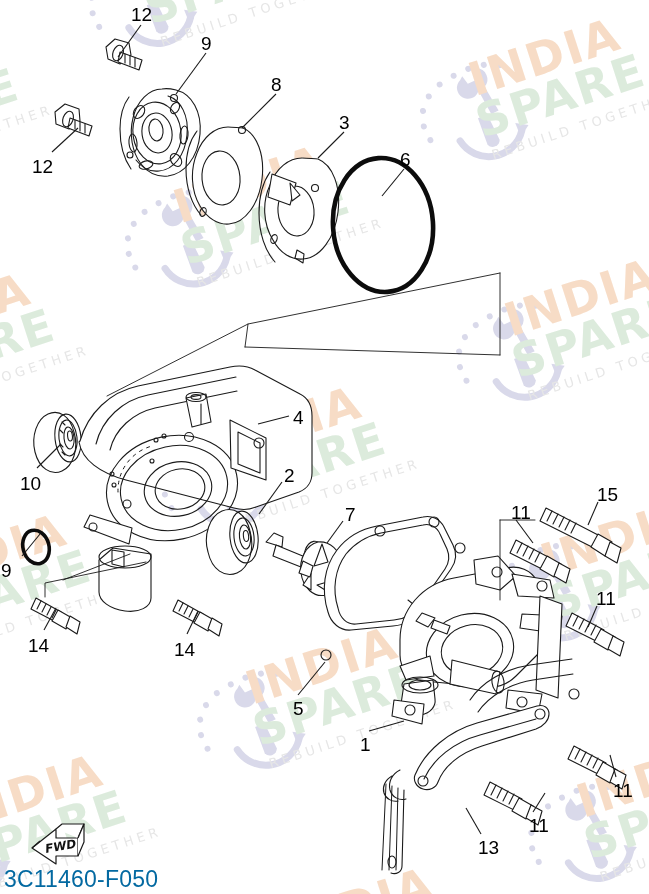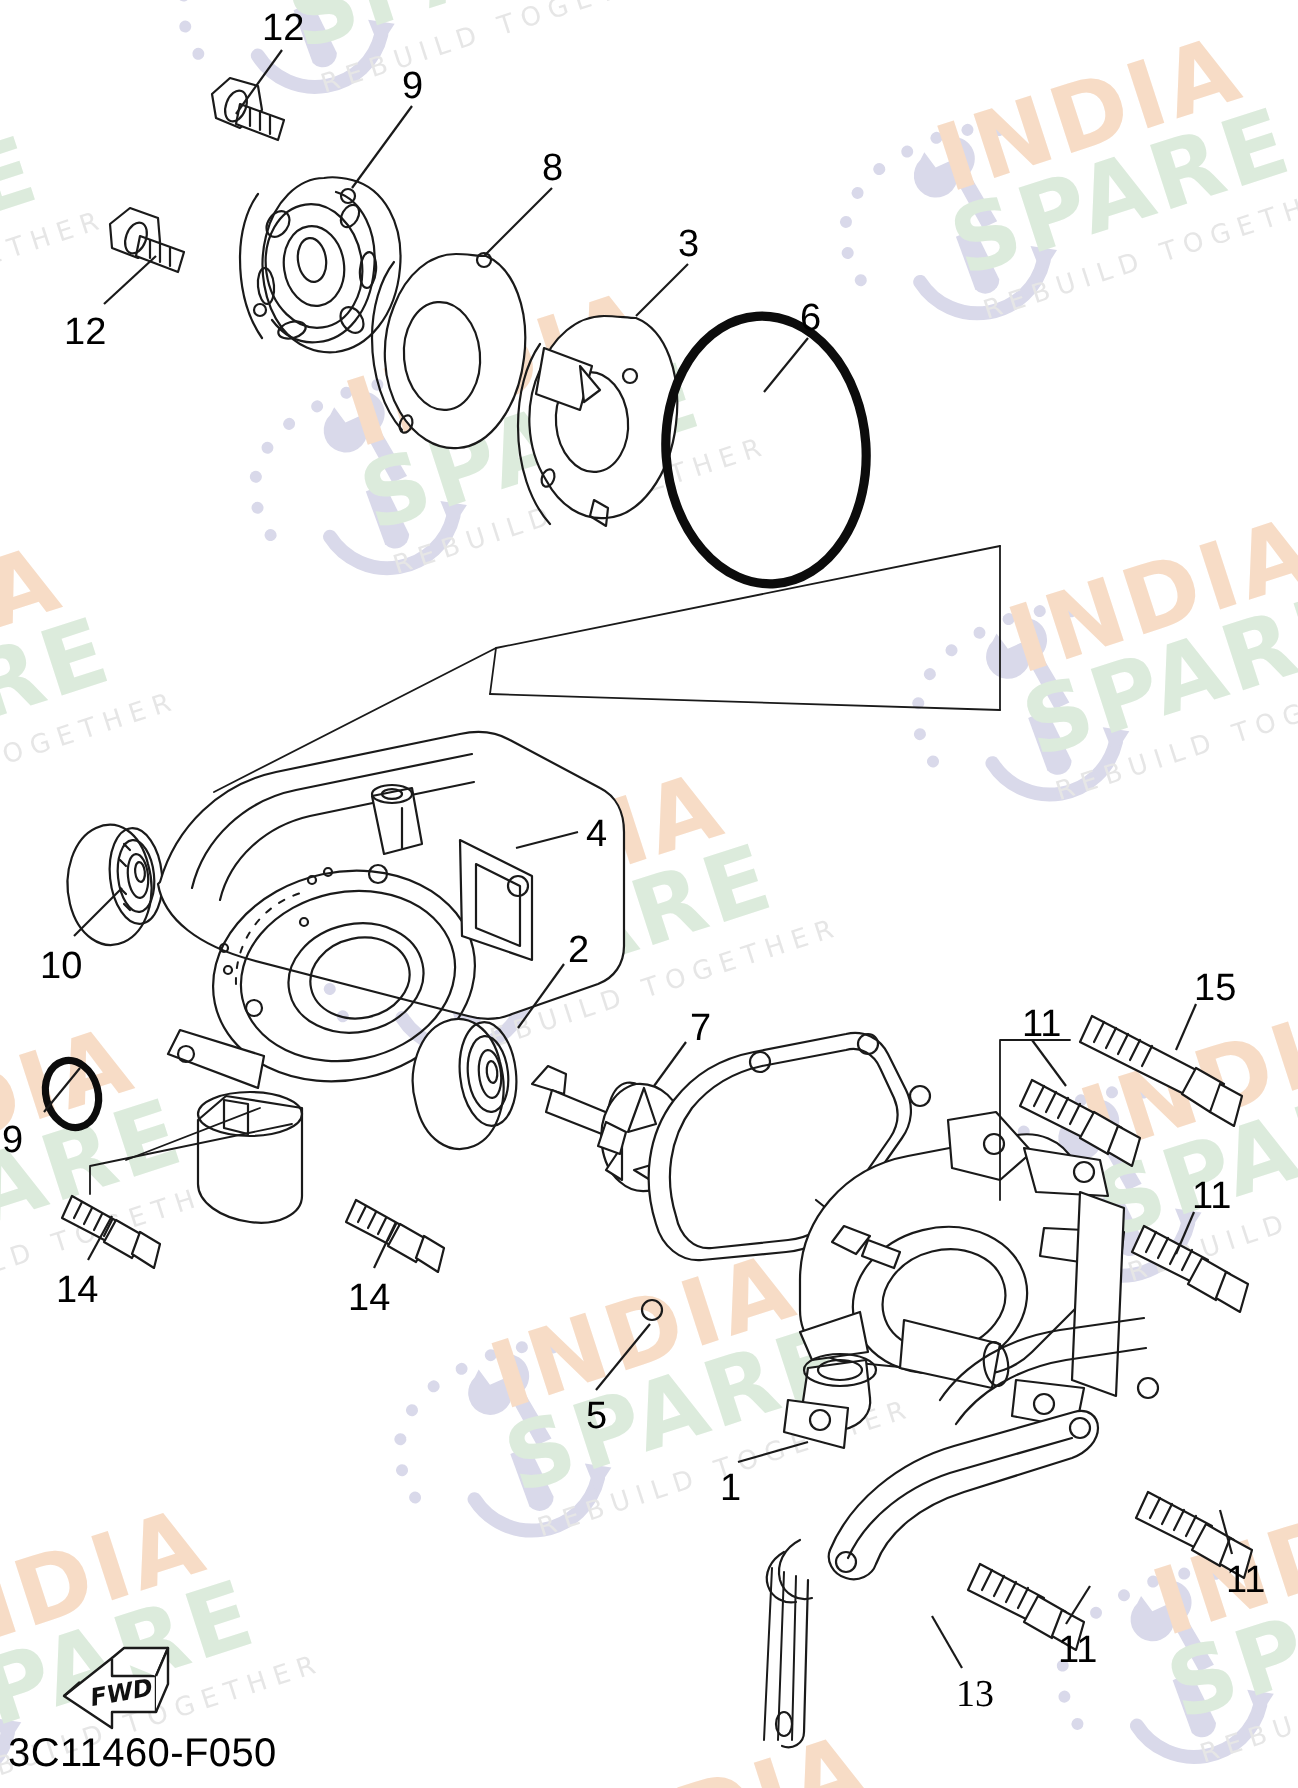--- a/index.html
+++ b/index.html
@@ -6,21 +6,21 @@
   body{width:649px;height:894px;position:relative;overflow:hidden;
        font-family:"Liberation Sans",sans-serif;}
   #stage{position:absolute;inset:0;width:649px;height:894px;}
   .layer{position:absolute;inset:0;width:649px;height:886px;}
   #wm{z-index:1;}
   #art{z-index:2;}
   #labels{z-index:3;}
   .cal{position:absolute;font-family:"Liberation Sans",sans-serif;
        font-size:19px;font-weight:400;color:#000;line-height:1;
        letter-spacing:0px;white-space:nowrap;}
-  #partno{position:absolute;left:4px;top:866px;font-size:20px;color:#000000;
+  #partno{position:absolute;left:4px;top:866px;font-size:23px;color:#0369a1;
           letter-spacing:0.2px;white-space:nowrap;}
   svg{display:block;}
 </style>
 </head>
 <body>
 
 <div id="stage">
 
   <div class="layer" id="wm">
     <svg width="649" height="894" viewBox="0 0 649 894">
@@ -379,18 +379,18 @@
         <div class="cal" style="left: 511px; top: 503px;">11</div>
         <div class="cal" style="left: 597px; top: 485px;">15</div>
         <div class="cal" style="left: 1px; top: 561px;">9</div>
         <div class="cal" style="left: 596px; top: 589px;">11</div>
         <div class="cal" style="left: 28px; top: 636px;">14</div>
         <div class="cal" style="left: 174px; top: 640px;">14</div>
         <div class="cal" style="left: 293px; top: 699px;">5</div>
         <div class="cal" style="left: 360px; top: 735px;">1</div>
         <div class="cal" style="left: 613px; top: 781px;">11</div>
         <div class="cal" style="left: 529px; top: 816px;">11</div>
-        <div class="cal" style="left: 478px; top: 838px; font-family: Liberation Serif, serif;">13</div>
+        <div class="cal" style="left: 478px; top: 838px;">13</div>
       </div>
     <div id="partno">3C11460-F050</div>
   </div>
 
 </div>
 
 </body></html>

